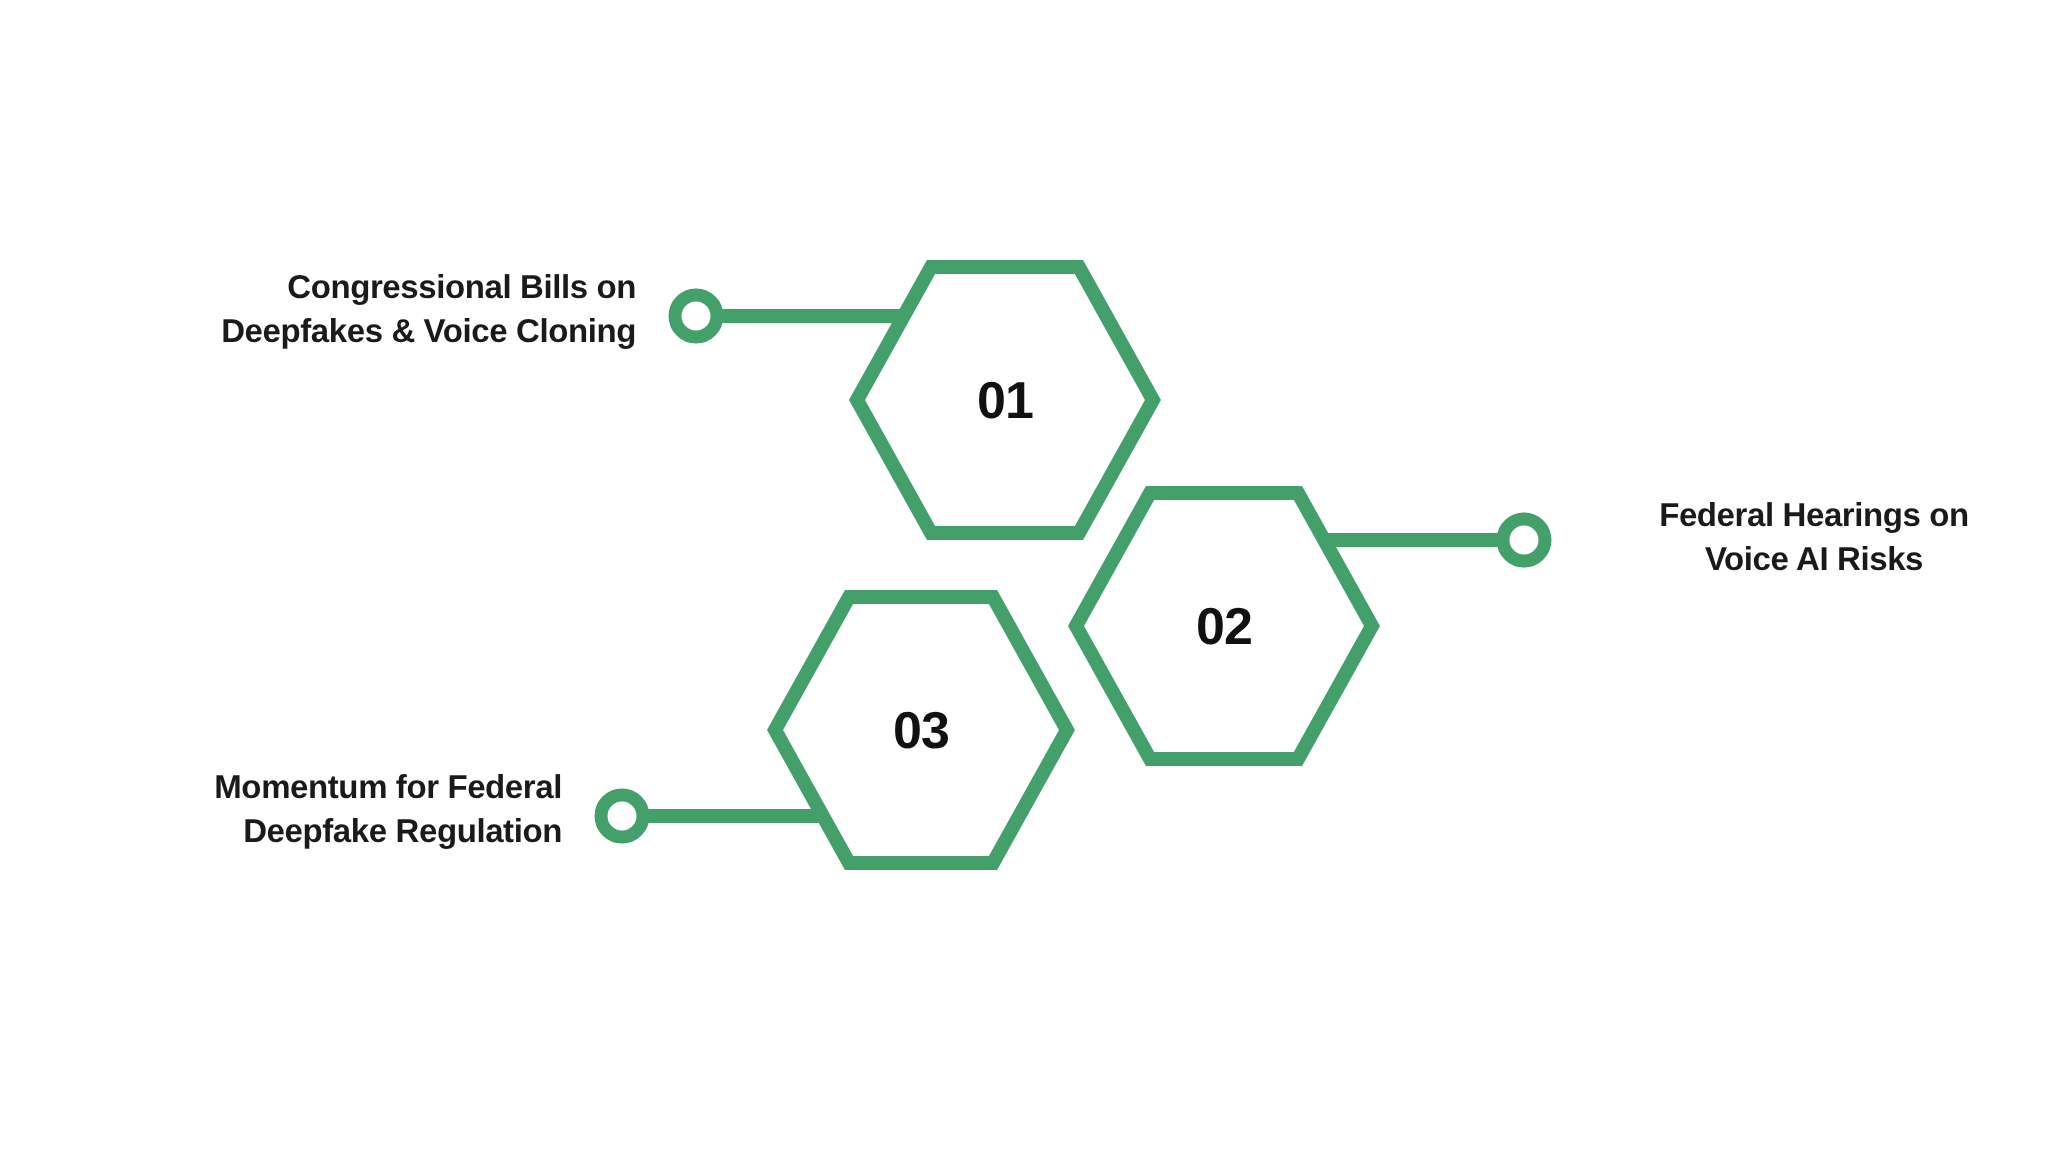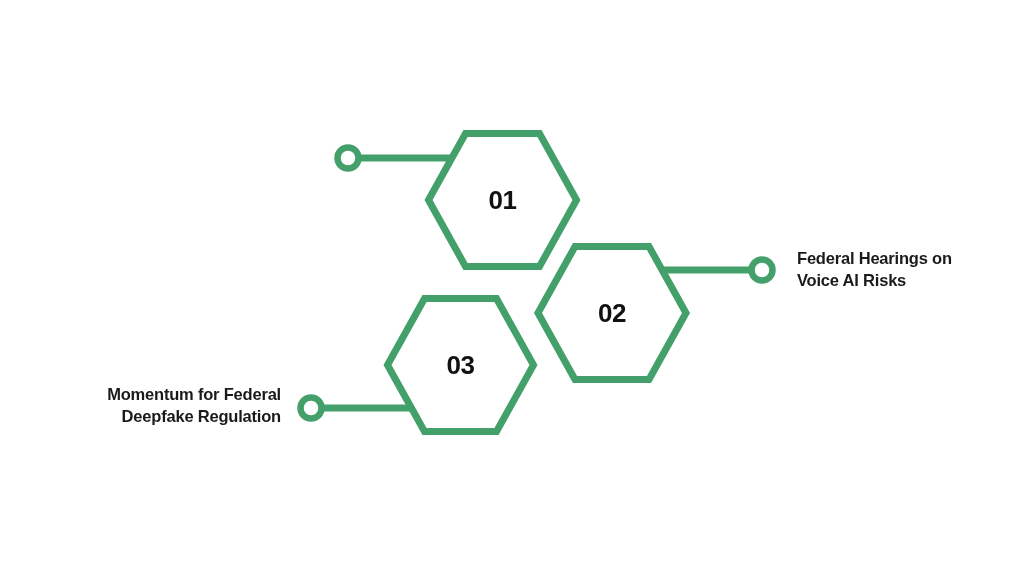--- a/index.html
+++ b/index.html
@@ -35,21 +35,21 @@
     font-size: 16.5px;
     line-height: 1.33;
     color: #1a1a1a;
     letter-spacing: -0.2px;
     white-space: pre-line;
   }
   .label-right-aligned {
     text-align: right;
   }
   .label-left-aligned {
-    text-align: left;
+    text-align: center;
   }
   #label-01 {
     right: 706px;
     top: 134px;
     width: 300px;
   }
   #label-02 {
     left: 797px;
     top: 248px;
     width: 220px;
@@ -90,20 +90,22 @@
 
     <g>
       <line x1="322" y1="408" x2="417" y2="408" stroke="#43a06b" stroke-width="7" stroke-linecap="butt"></line>
       <circle cx="311" cy="408" r="10.5" fill="#ffffff" stroke="#43a06b" stroke-width="6.5"></circle>
       <polygon points="387.5,365 424.5,298.5 496.5,298.5 533.5,365 496.5,431.5 424.5,431.5" fill="#ffffff" stroke="#43a06b" stroke-width="7" stroke-linejoin="miter"></polygon>
       <text class="hex-number" x="460.5" y="374" text-anchor="middle">03</text>
     </g>
 
   </svg>
 
+  <div class="label-block label-right-aligned" id="label-01">Congressional Bills on
+Deepfakes &amp; Voice Cloning</div>
 
   <div class="label-block label-left-aligned" id="label-02">Federal Hearings on
 Voice AI Risks</div>
 
   <div class="label-block label-right-aligned" id="label-03">Momentum for Federal
 Deepfake Regulation</div>
 
 </div>
 
 </body></html>

